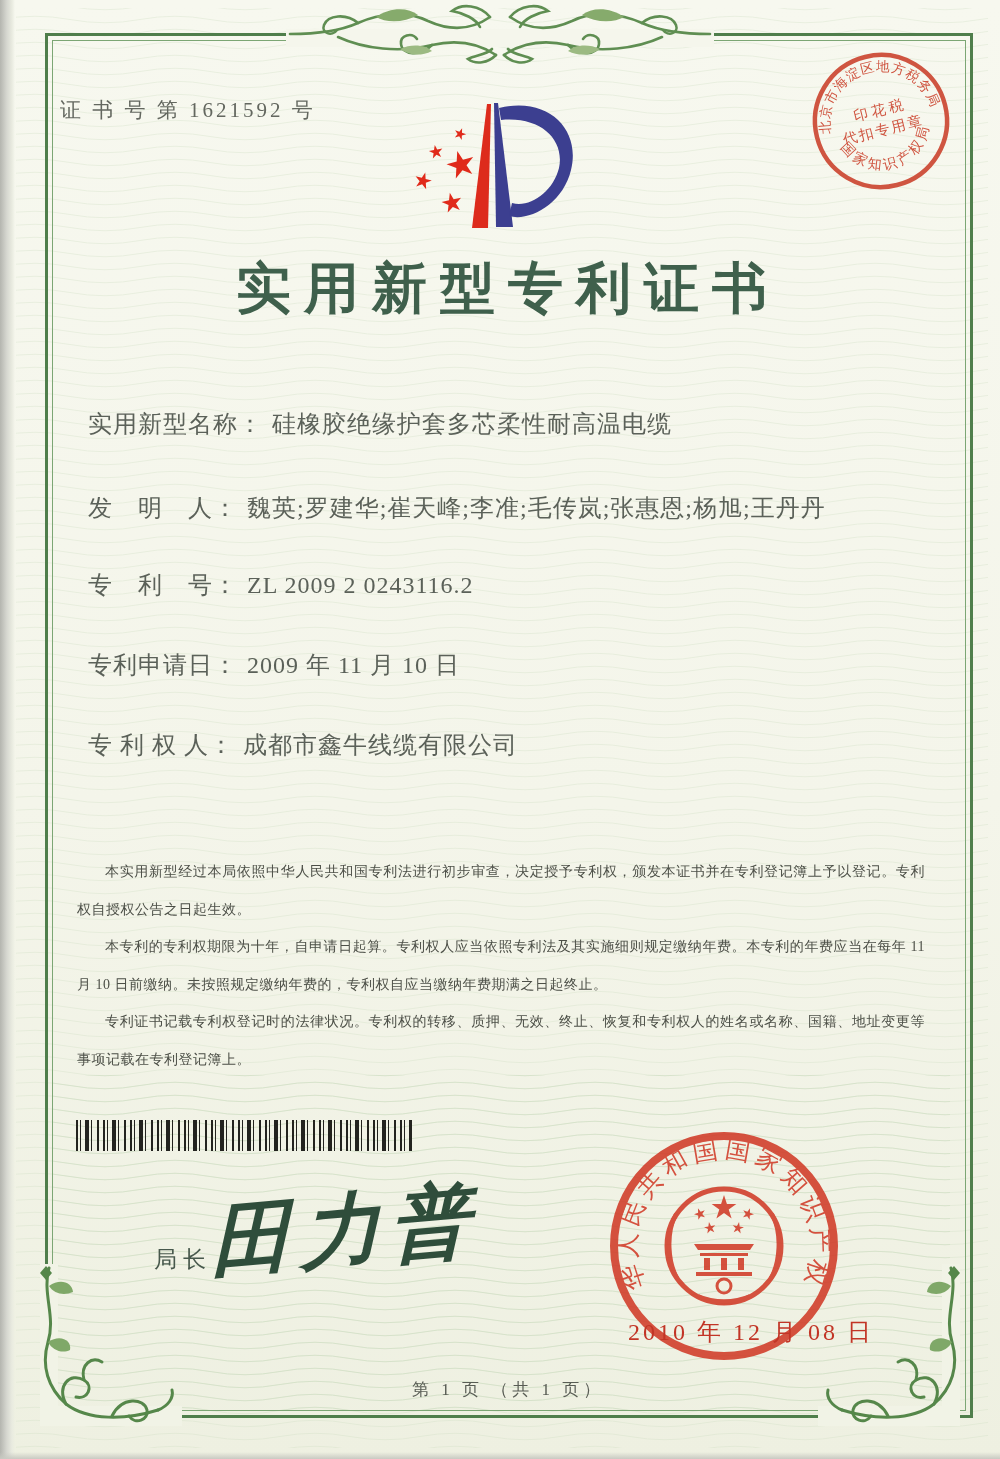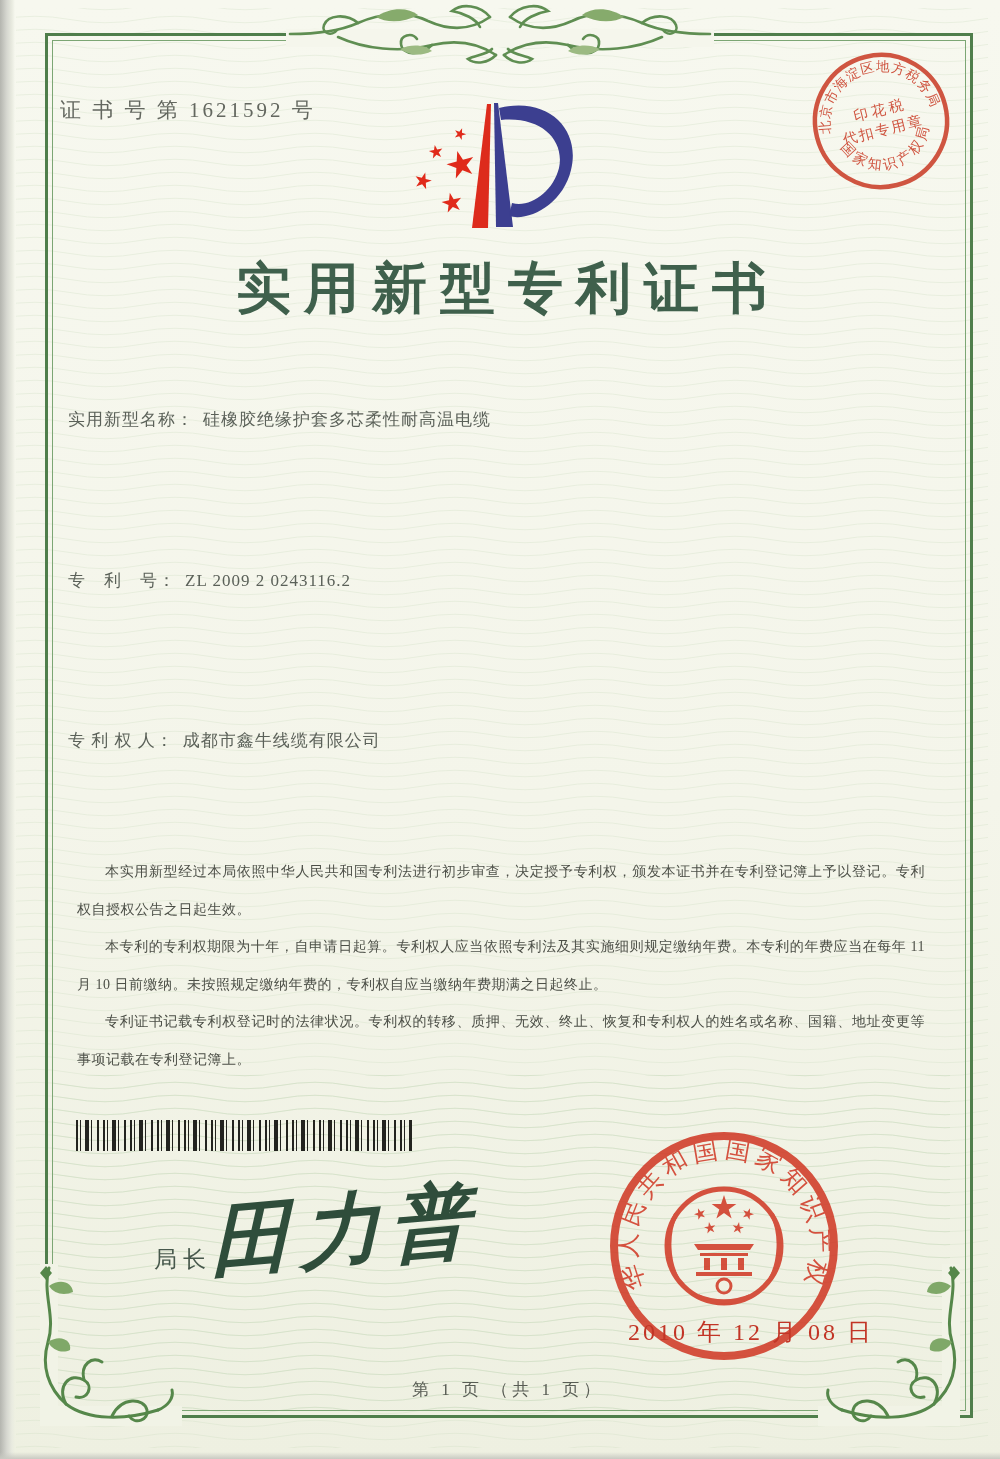--- a/index.html
+++ b/index.html
@@ -12,21 +12,21 @@
   .abs{position:absolute;}
   .scan-edge-left{left:0;top:0;bottom:0;width:15px;
     background:linear-gradient(90deg,#b4b5af 0%,#d6d7d0 45%,#e9ebe0 80%,rgba(238,240,225,0));}
   .scan-edge-bottom{left:0;right:0;bottom:0;height:7px;
     background:linear-gradient(0deg,#c9cac2,rgba(238,240,225,0));}
   .frame-outer{left:45px;top:33px;right:43px;bottom:41px;border:3px solid #4f7e4b;}
   .frame-inner{left:52px;top:40px;right:50px;bottom:48px;border:1px solid #7ca674;}
   .cert-no{left:60px;top:96px;font-size:21px;color:#63675f;letter-spacing:3px;}
   .title{left:0;right:0;top:252px;text-align:center;font-size:55px;font-weight:600;
     color:#3f604c;letter-spacing:13px;margin:0;}
-  .field-row{left:68px;font-size:17px;color:#5b6159;letter-spacing:1px;white-space:nowrap;}
+  .field-row{left:88px;font-size:24px;color:#5b6159;letter-spacing:1px;white-space:nowrap;}
   .field-row .field-label{margin-right:9px;}
   .paragraphs{left:77px;top:853px;width:848px;font-size:14px;line-height:37.5px;
     color:#4c4f47;text-align:justify;letter-spacing:0.5px;}
   .paragraphs p{margin:0;text-indent:2em;}
   .barcode{left:76px;top:1120px;width:336px;height:31px;
     background-image:
       repeating-linear-gradient(90deg,#23231f 0px,#23231f 2px,rgba(0,0,0,0) 2px,rgba(0,0,0,0) 4px,
         #23231f 4px,#23231f 5px,rgba(0,0,0,0) 5px,rgba(0,0,0,0) 9px,
         #23231f 9px,#23231f 13px,rgba(0,0,0,0) 13px,rgba(0,0,0,0) 15px,
         #23231f 15px,#23231f 16px,rgba(0,0,0,0) 16px,rgba(0,0,0,0) 21px,
@@ -129,22 +129,28 @@
         <textPath href="#taxBot" startOffset="50%" text-anchor="middle">国家知识产权局</textPath>
       </text>
     </g>
   </svg>
 
   <h1 class="abs title">实用新型专利证书</h1>
 
   <div class="abs field-row" style="top:408px;">
     <span class="field-label">实用新型名称：</span><span class="field-value">硅橡胶绝缘护套多芯柔性耐高温电缆</span>
   </div>
+  <div class="abs field-row" style="top:492px;">
+    <span class="field-label">发　明　人：</span><span class="field-value">魏英;罗建华;崔天峰;李准;毛传岚;张惠恩;杨旭;王丹丹</span>
+  </div>
   <div class="abs field-row" style="top:569px;">
     <span class="field-label">专　利　号：</span><span class="field-value">ZL 2009 2 0243116.2</span>
+  </div>
+  <div class="abs field-row" style="top:649px;">
+    <span class="field-label">专利申请日：</span><span class="field-value">2009 年 11 月 10 日</span>
   </div>
   <div class="abs field-row" style="top:729px;">
     <span class="field-label">专 利 权 人：</span><span class="field-value">成都市鑫牛线缆有限公司</span>
   </div>
 
   <div class="abs paragraphs">
     <p>本实用新型经过本局依照中华人民共和国专利法进行初步审查，决定授予专利权，颁发本证书并在专利登记簿上予以登记。专利权自授权公告之日起生效。</p>
     <p>本专利的专利权期限为十年，自申请日起算。专利权人应当依照专利法及其实施细则规定缴纳年费。本专利的年费应当在每年 11 月 10 日前缴纳。未按照规定缴纳年费的，专利权自应当缴纳年费期满之日起终止。</p>
     <p>专利证书记载专利权登记时的法律状况。专利权的转移、质押、无效、终止、恢复和专利权人的姓名或名称、国籍、地址变更等事项记载在专利登记簿上。</p>
   </div>

